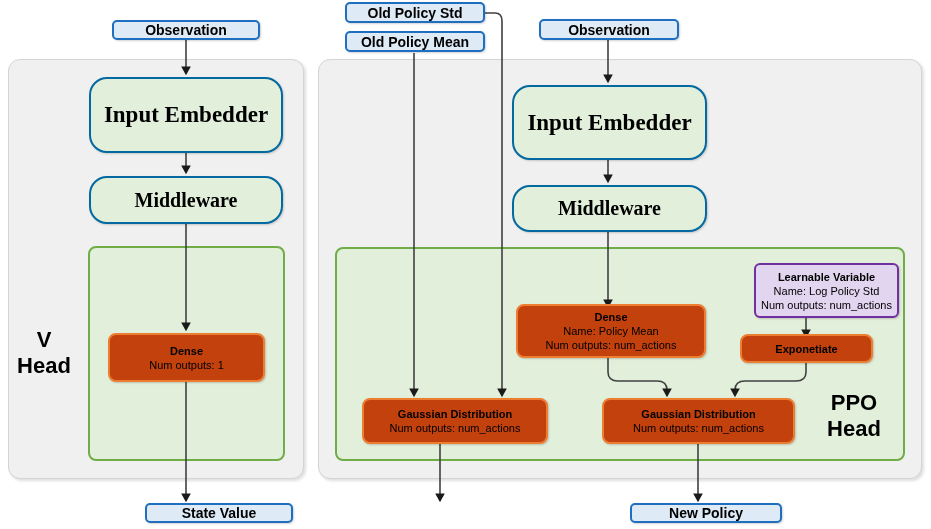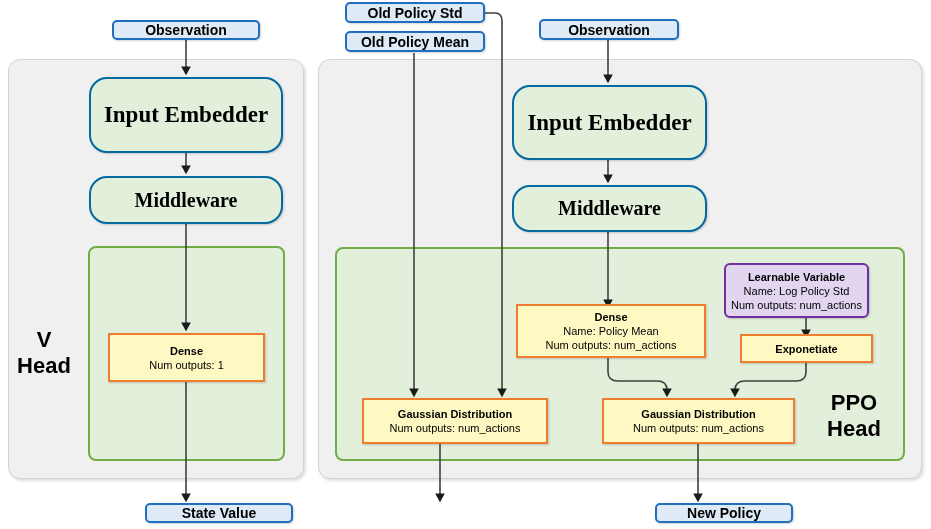--- a/index.html
+++ b/index.html
@@ -42,23 +42,23 @@
   .node-green {
     background: #e2efda;
     border: 2px solid #0369a1;
     border-radius: 18px;
     box-shadow: 1px 1px 2px rgba(0,0,0,0.18);
     font-weight: bold;
     font-family: Liberation Serif, serif;
   }
   
   .node-orange {
-    background: #fef9c3;
+    background: #c2410c;
     border: 2px solid #ed7d31;
-    border-radius: 0;
+    border-radius: 8px;
     box-shadow: 1px 1px 2px rgba(0,0,0,0.18);
     font-size: 11px;
     line-height: 14px;
   }
   
   .node-purple {
     background: #e2d5f0;
     border: 2px solid #7030a0;
     border-radius: 6px;
     box-shadow: 1px 1px 2px rgba(0,0,0,0.18);
@@ -183,21 +183,21 @@
   <div class="box node-green title-lg" style="left:512px; top:185px; width:195px; height:47px;">
     <span>Middleware</span>
   </div>
 
   <div class="box node-orange" style="left:516px; top:304px; width:190px; height:54px;">
     <span class="ttl">Dense</span>
     <span class="sub">Name: Policy Mean</span>
     <span class="sub">Num outputs: num_actions</span>
   </div>
 
-  <div class="box node-purple" style="left:724px; top:263px; width:145px; height:55px;">
+  <div class="box node-purple" style="left:754px; top:263px; width:145px; height:55px;">
     <span class="ttl">Learnable Variable</span>
     <span class="sub">Name: Log Policy Std</span>
     <span class="sub">Num outputs: num_actions</span>
   </div>
 
   <div class="box node-orange" style="left:740px; top:334px; width:133px; height:29px;">
     <span class="ttl">Exponetiate</span>
   </div>
 
   <div class="box node-orange" style="left:362px; top:398px; width:186px; height:46px;">
@@ -207,17 +207,17 @@
 
   <div class="box node-orange" style="left:602px; top:398px; width:193px; height:46px;">
     <span class="ttl">Gaussian Distribution</span>
     <span class="sub">Num outputs: num_actions</span>
   </div>
 
   <div class="label-big" style="left:812px; top:390px; width:84px;">PPO
 Head</div>
 
 
-  <div class="box node-blue" style="left:630px; top:503px; width:138px; height:20px;margin-left:25px;">
+  <div class="box node-blue" style="left:630px; top:503px; width:152px; height:20px;">
     <span>New Policy</span>
   </div>
 
 </div>
 
 </body></html>

